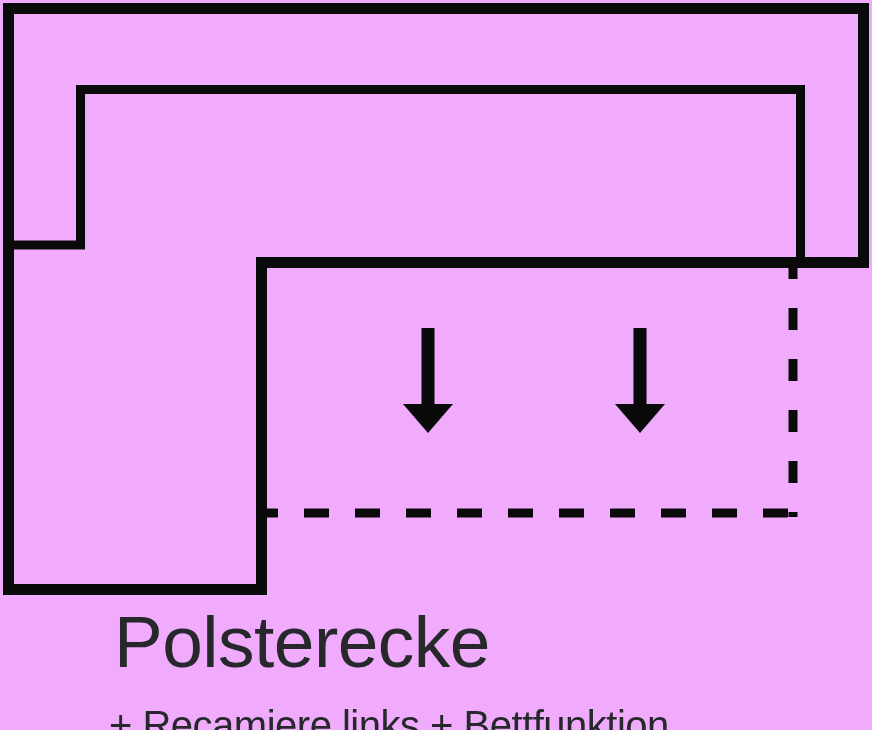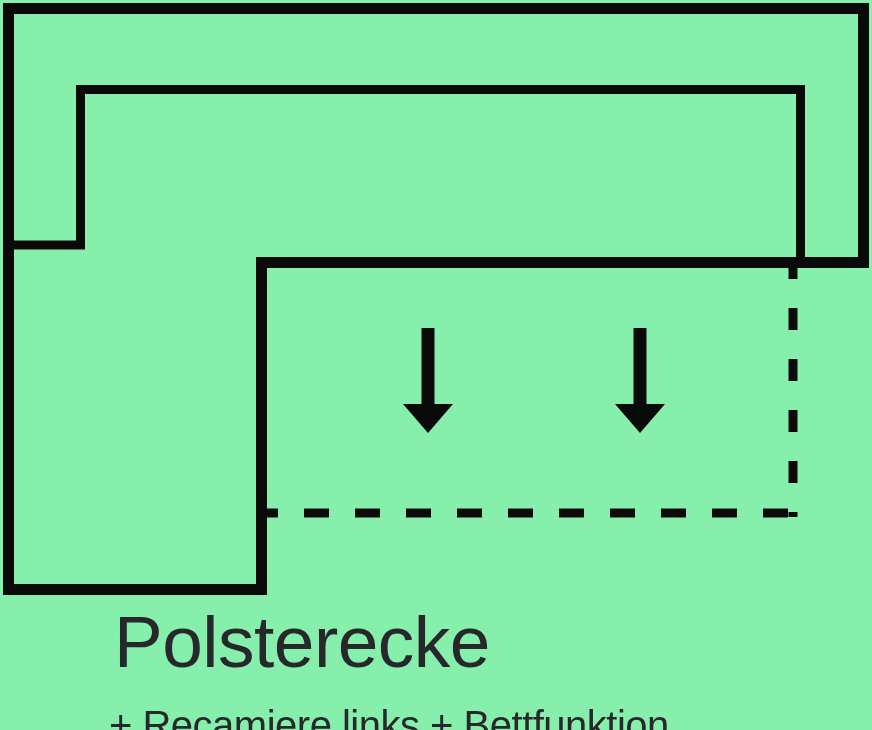--- a/index.html
+++ b/index.html
@@ -4,21 +4,21 @@
 <style>
   html, body {
     margin: 0;
     padding: 0;
     background: #ffffff;
   }
   .stage {
     position: relative;
     width: 872px;
     height: 730px;
-    background: #86efac;
+    background: #f0abfc;
     overflow: hidden;
     font-family: "Liberation Sans", sans-serif;
   }
   .diagram-svg {
     position: absolute;
     left: 0;
     top: 0;
   }
   .caption-title {
     position: absolute;

